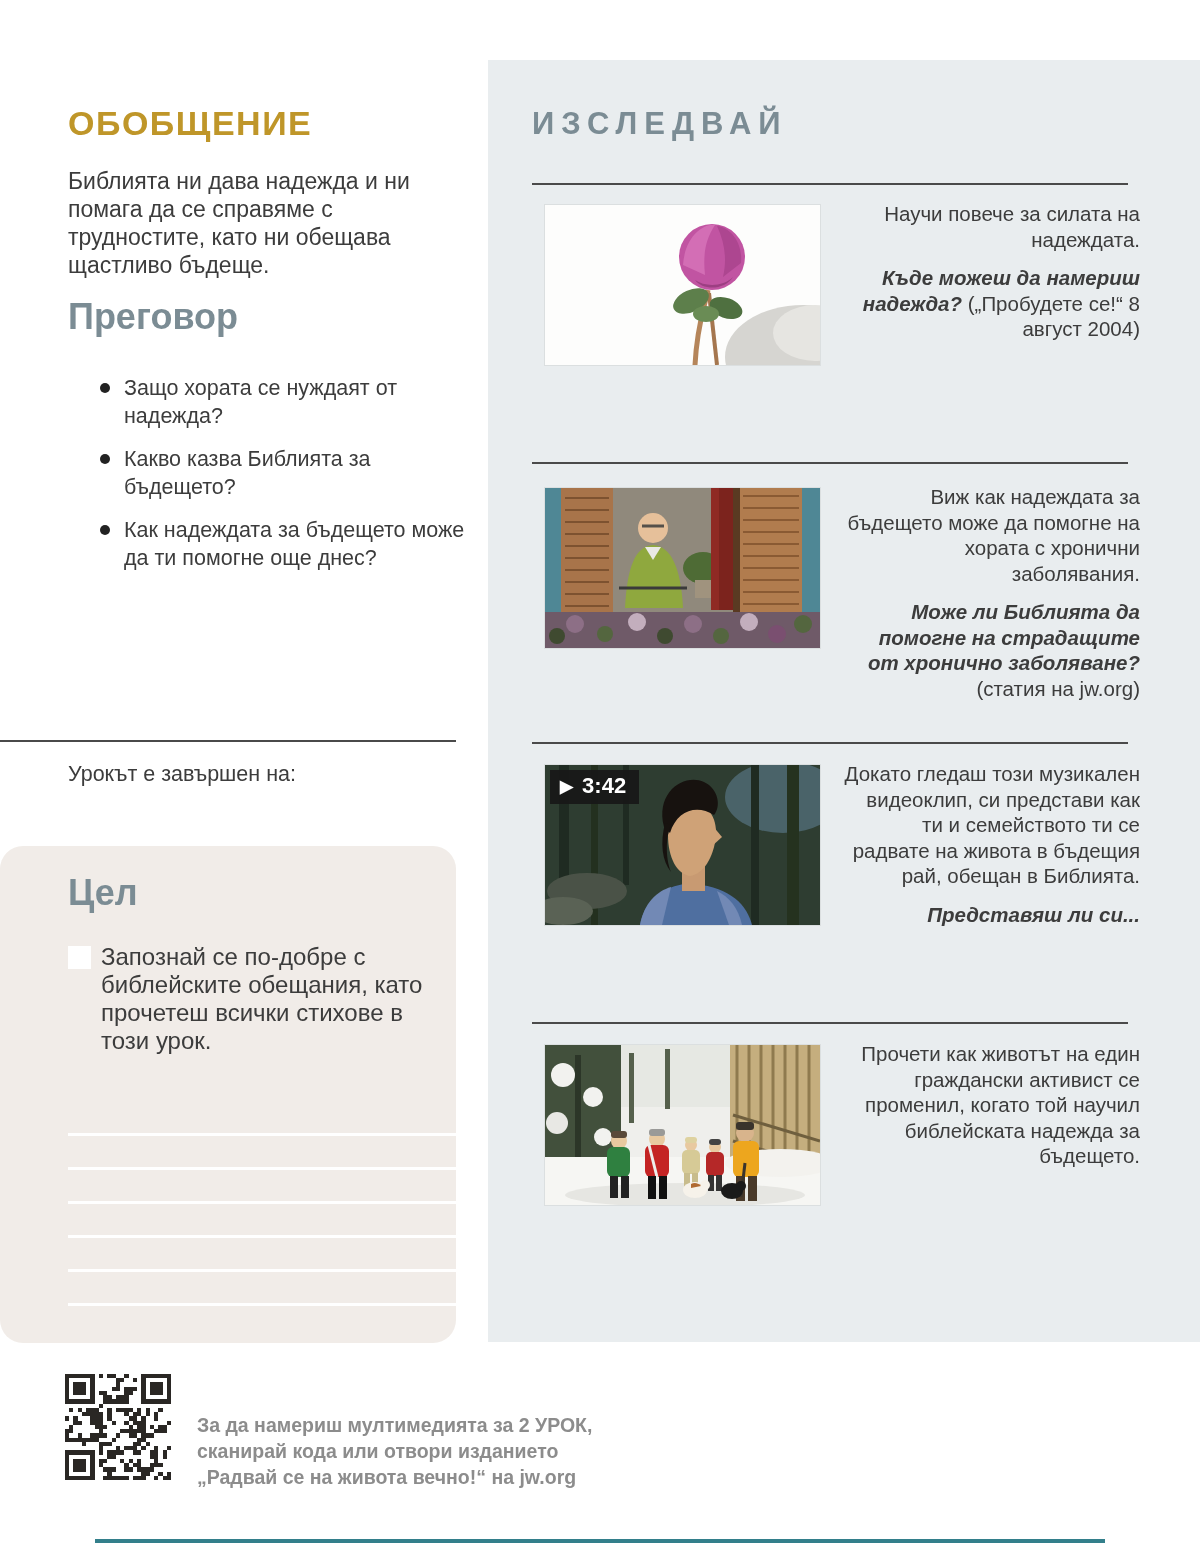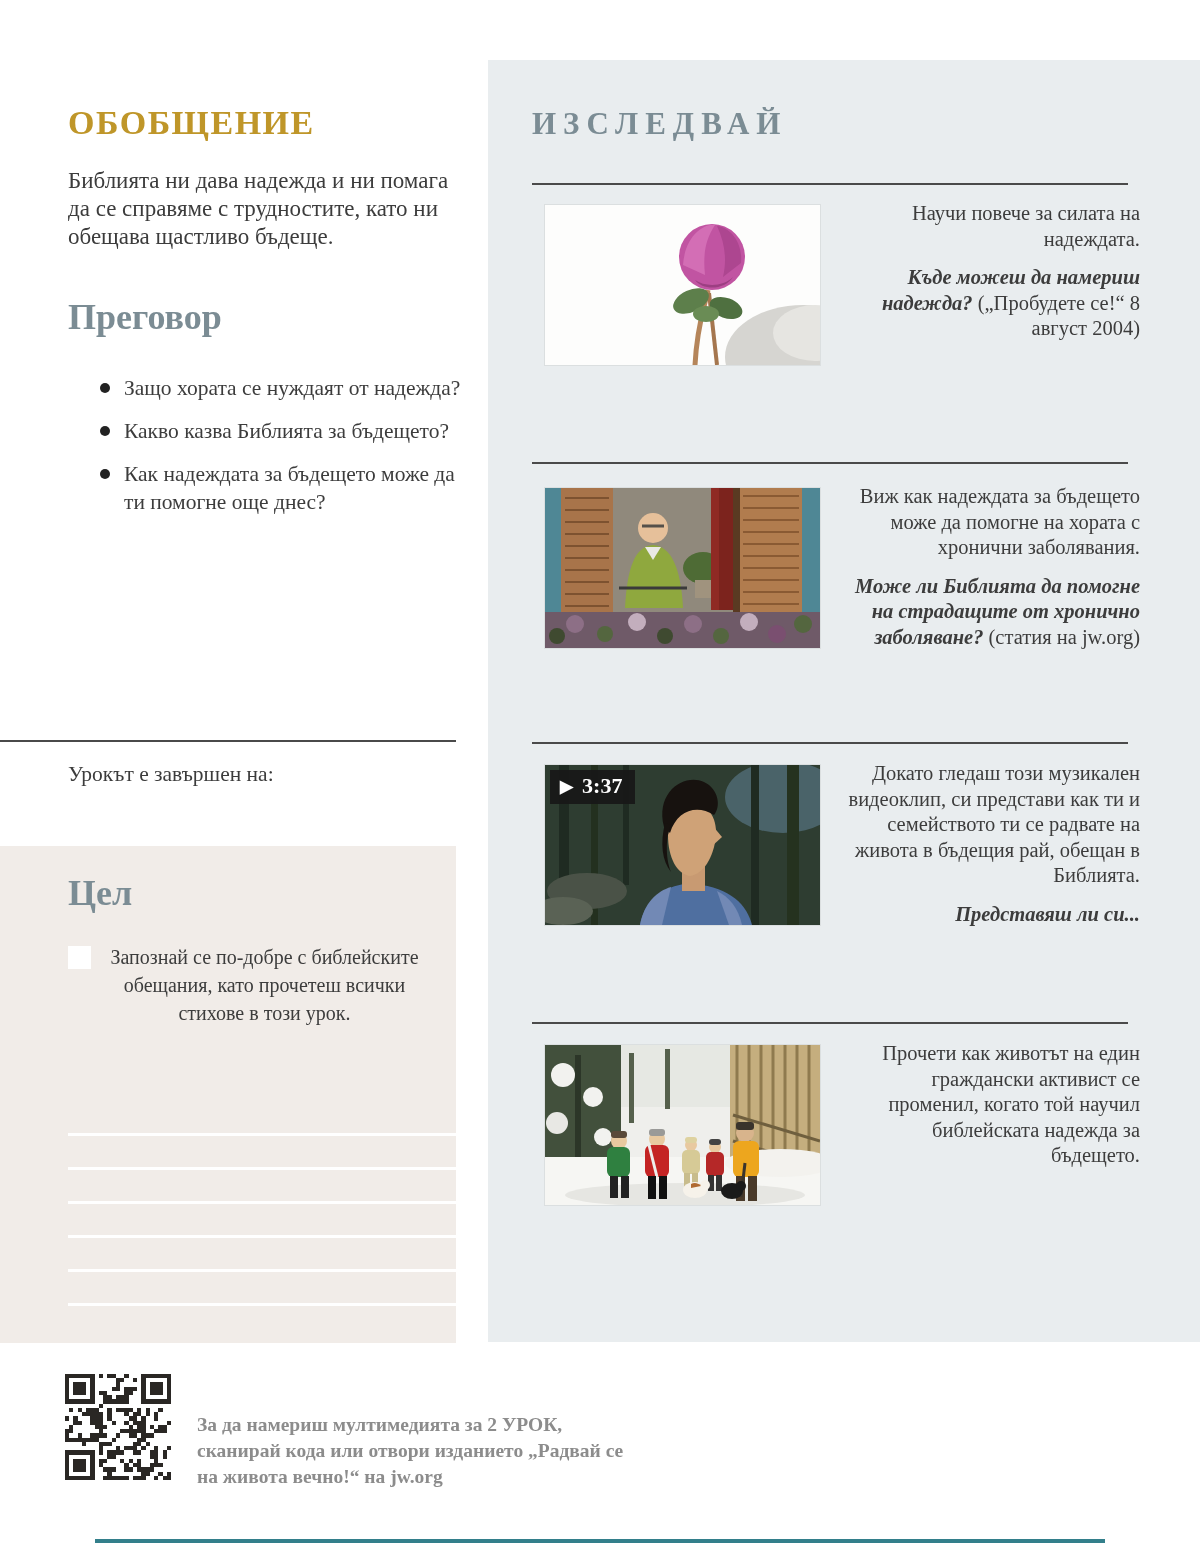--- a/index.html
+++ b/index.html
@@ -1,36 +1,36 @@
 <!DOCTYPE html>
 <html><head>
 <meta charset="utf-8">
 <style>
   html,body{margin:0;padding:0;background:#ffffff;}
   .page{position:relative;width:1200px;height:1543px;margin:0 auto;background:#ffffff;
-        font-family:Liberation Serif, serif;color:#3c3c3c;overflow:hidden;}
+        font-family:Liberation Sans, sans-serif;color:#3c3c3c;overflow:hidden;}
 
   
   .summary-title{position:absolute;left:68px;top:104px;font-size:34px;font-weight:bold;
                  color:#bf9629;letter-spacing:1.5px;}
   .summary-body{position:absolute;left:68px;top:167px;width:396px;font-size:23px;line-height:28px;}
   .review-title{position:absolute;left:68px;top:296px;font-size:36px;font-weight:bold;color:#7b8c94;}
   .bullet-list{position:absolute;left:88px;top:362px;width:380px;list-style:none;margin:12px;padding:0;}
   .bullet-list li{position:relative;padding-left:24px;margin-bottom:15px;font-size:21.5px;line-height:28px;}
   .bullet-dot{position:absolute;left:0;top:9px;width:10px;height:10px;border-radius:50%;background:#222;}
   .left-rule{position:absolute;left:0;top:740px;width:456px;height:2px;background:#4a4a4a;}
   .completed-label{position:absolute;left:68px;top:762px;font-size:21.5px;}
 
-  .goal-box{position:absolute;left:0;top:846px;width:456px;height:497px;background:#f1ece8;}
+  .goal-box{position:absolute;left:0;top:846px;width:456px;height:497px;background:#f1ece8;border-radius:23px;}
   .goal-title{position:absolute;left:68px;top:26px;font-size:36px;font-weight:bold;color:#7b8c94;}
   .goal-row{position:absolute;left:68px;width:360px;}
   .goal-row-1{top:97px;}
   .goal-row-2{top:234px;}
   .checkbox{position:absolute;left:0;top:3px;width:23px;height:23px;background:#ffffff;}
-  .goal-label{display:block;margin-left:33px;font-size:20px;line-height:28px;text-align:center;}
+  .goal-label{display:block;margin-left:33px;font-size:24px;line-height:28px;}
   .write-line{position:absolute;left:68px;right:0;height:3px;background:#ffffff;}
 
   
   .explore-panel{position:absolute;left:488px;top:60px;width:712px;height:1282px;background:#e9edef;text-align:right;}
   .explore-title{position:absolute;left:44px;top:46px;font-size:31px;font-weight:bold;
                  color:#7b8c94;letter-spacing:7px;}
   .sep{position:absolute;left:44px;width:596px;height:2px;background:#4a4a4a;}
   .sep-1{top:123px;} .sep-2{top:402px;} .sep-3{top:682px;} .sep-4{top:962px;}
 
   .x-item{position:absolute;left:57px;width:600px;}
@@ -207,21 +207,21 @@
           <path d="M95 160 C99 138 112 126 126 122 L117 160 Z" fill="#7289b5"></path>
           <path d="M197 160 C193 142 184 132 172 126 L184 160 Z" fill="#7289b5"></path>
           <rect x="137" y="98" width="23" height="28" fill="#c89a72"></rect>
           <path d="M129 46 C153 29 172 44 171 70 C169 93 158 109 145 111 C132 109 123 93 123 70 Z" fill="#cfa277"></path>
           <path d="M167 60 L177 72 L166 82 Z" fill="#cfa277"></path>
           <path d="M119 62 C110 26 140 8 159 17 C174 24 176 42 169 50 C152 39 132 45 125 68 Z" fill="#17120f"></path>
           <path d="M120 58 C115 78 117 96 126 107 C120 92 121 70 126 60 Z" fill="#17120f"></path>
         </svg>
         <div class="badge">
           <span class="play">▶</span>
-          <span>3:37</span>
+          <span>3:42</span>
         </div>
       </div>
       <div class="x-text">
         <p>Докато гледаш този музикален видеоклип, си представи как ти и семейството ти се радвате на живота в бъдещия рай, обещан в Библията.</p>
         <p><span class="lt">Представяш ли си...</span><span class="src"></span></p>
       </div>
     </div>
 
     <div class="x-item x-item-4">
       <div class="thumb">

